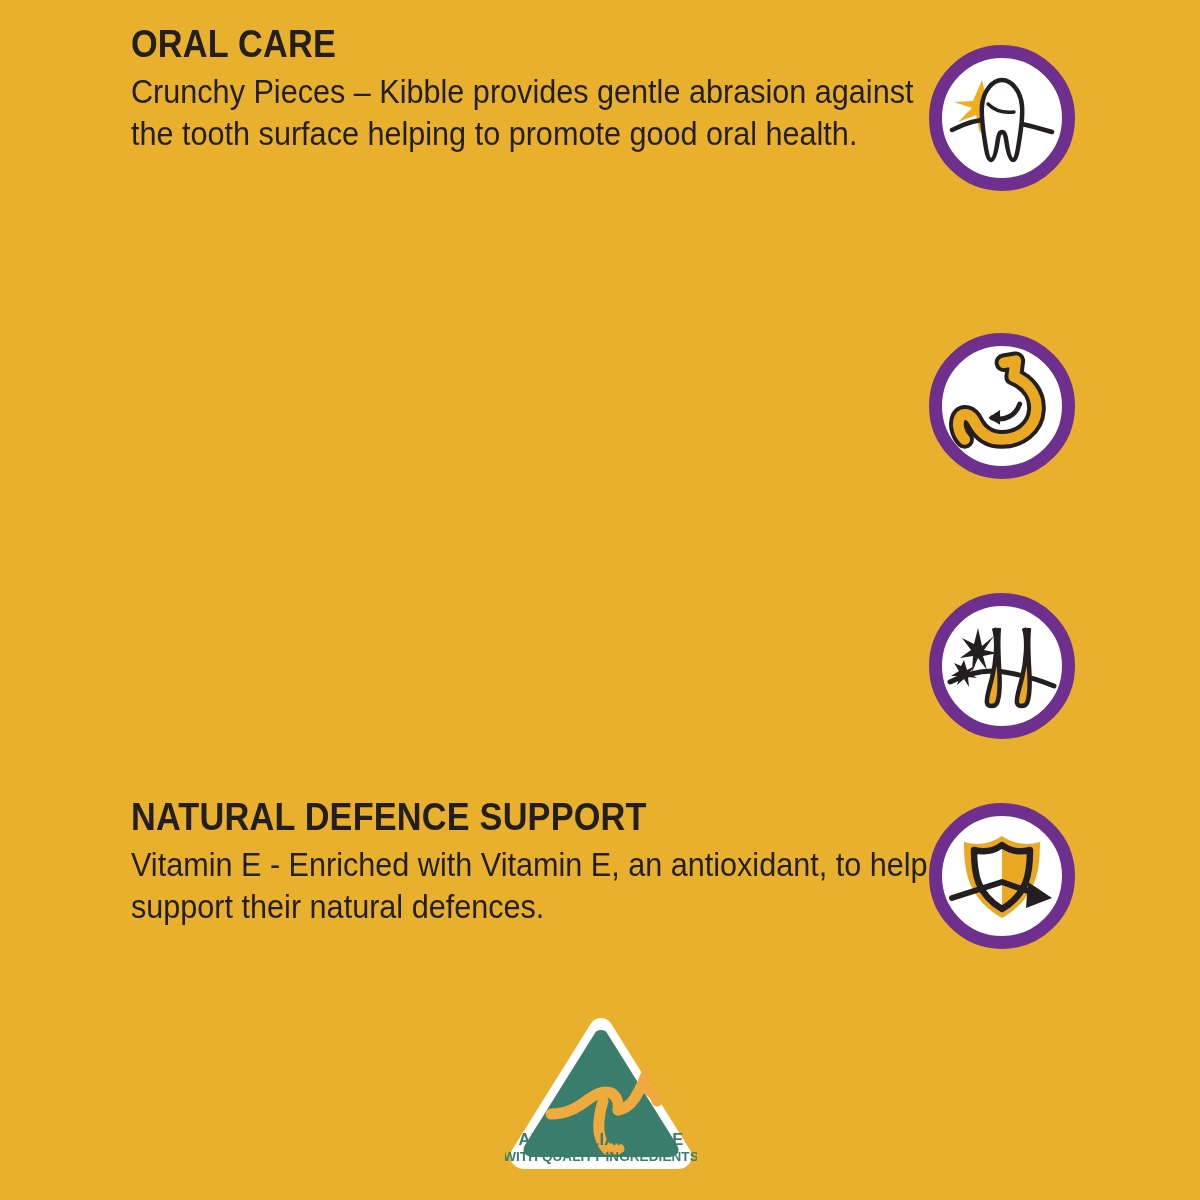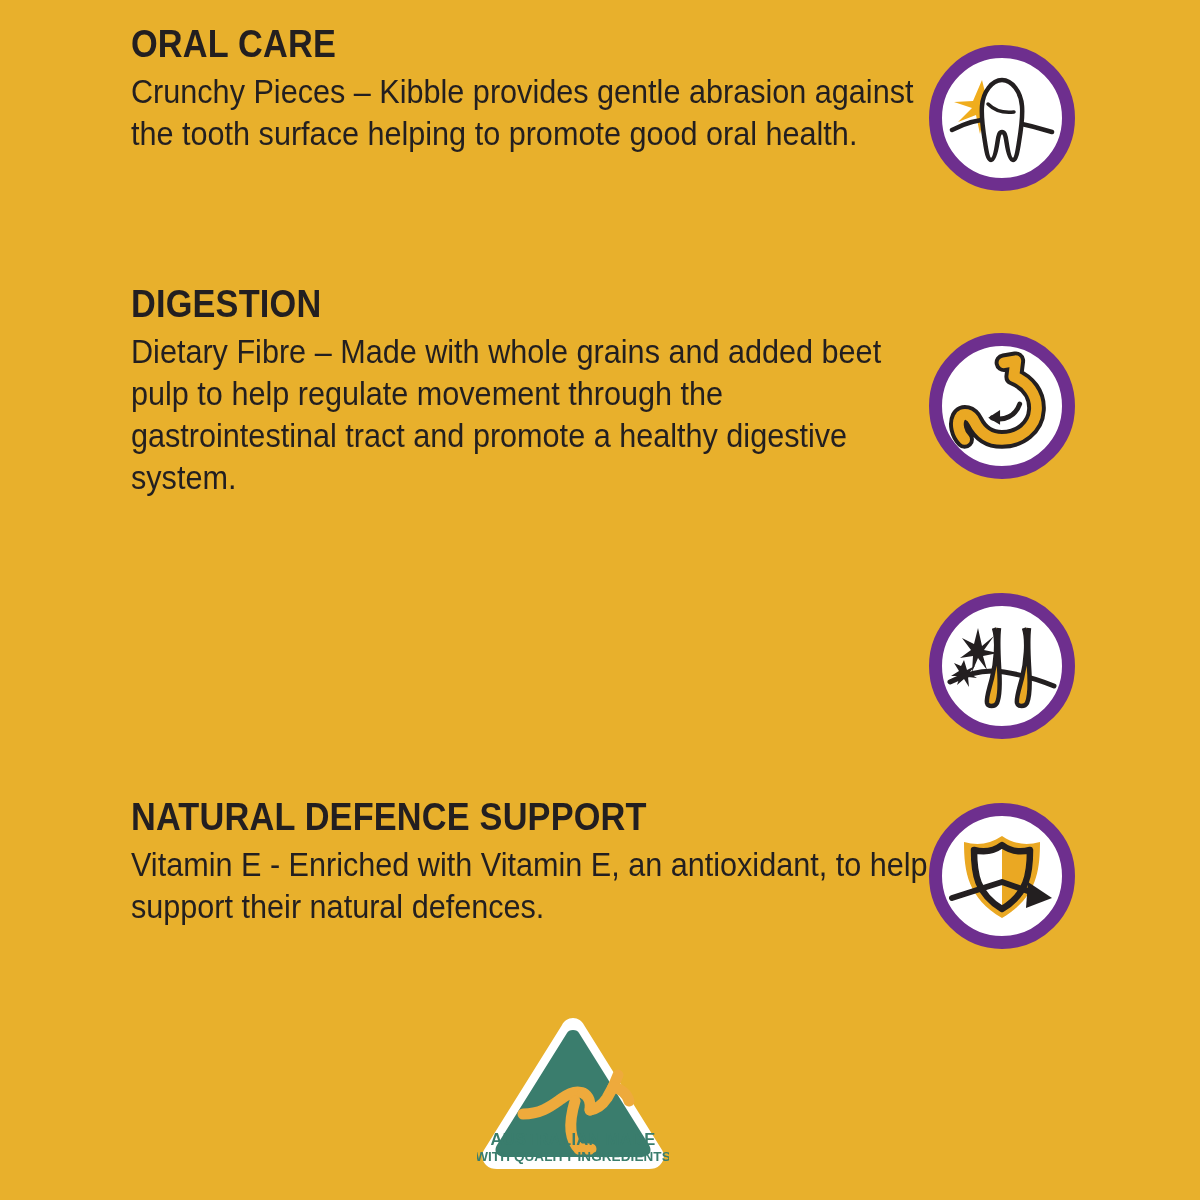--- a/index.html
+++ b/index.html
@@ -82,21 +82,21 @@
   #row-defence   { top: 795px; }
 
   #badge-oral      { left: 929px; top: 45px; }
   #badge-digestion { left: 929px; top: 333px; }
   #badge-skin      { left: 929px; top: 593px; }
   #badge-defence   { left: 929px; top: 803px; }
 
   
   #aus-logo {
     position: absolute;
-    left: 477px;
+    left: 505px;
     top: 1013px;
     width: 192px;
     height: 162px;
     text-align: center;
   }
   #aus-logo svg { display: block; }
 </style>
 </head>
 <body>
 
@@ -118,26 +118,20 @@
 
       <path d="M60 22 C70 22 79 34 80 48 C81 60 79 72 77 84 C75.5 94 74 102 71 102
                C68 102 66 94 64.5 84 C63.5 77 62.5 74 60 74 C57.5 74 56.5 77 55.5 84
                C54 94 52 102 49 102 C46 102 44.5 94 43 84 C41 72 39 60 40 48
                C41 34 50 22 60 22 Z" fill="#ffffff" stroke="#231f20" stroke-width="4.5" stroke-linejoin="round"></path>
 
       <path d="M46 46 Q56 56 72 54" stroke="#231f20" stroke-width="3.5" fill="none" stroke-linecap="round"></path>
     </svg>
   </div>
 
-  <div class="benefit" id="row-digestion">
-    <div class="benefit-text">
-      <h2 class="benefit-heading">DIGESTION</h2>
-      <p class="benefit-body">Dietary Fibre – Made with whole grains and added beet pulp to help regulate movement through the gastrointestinal tract and promote a healthy digestive system.</p>
-    </div>
-  </div>
 
   <div class="icon-badge" id="badge-digestion">
     <svg width="118" height="118" viewBox="0 0 120 120">
 
       <path d="M62 16 L74 14 L72 30
                C86 36 96 48 95 64
                C94 82 78 94 60 94
                C44 94 36 84 32 76
                C28 68 20 66 17 72
                C14 78 16 88 22 94" fill="none" stroke="#231f20" stroke-width="19" stroke-linecap="round" stroke-linejoin="round"></path>

